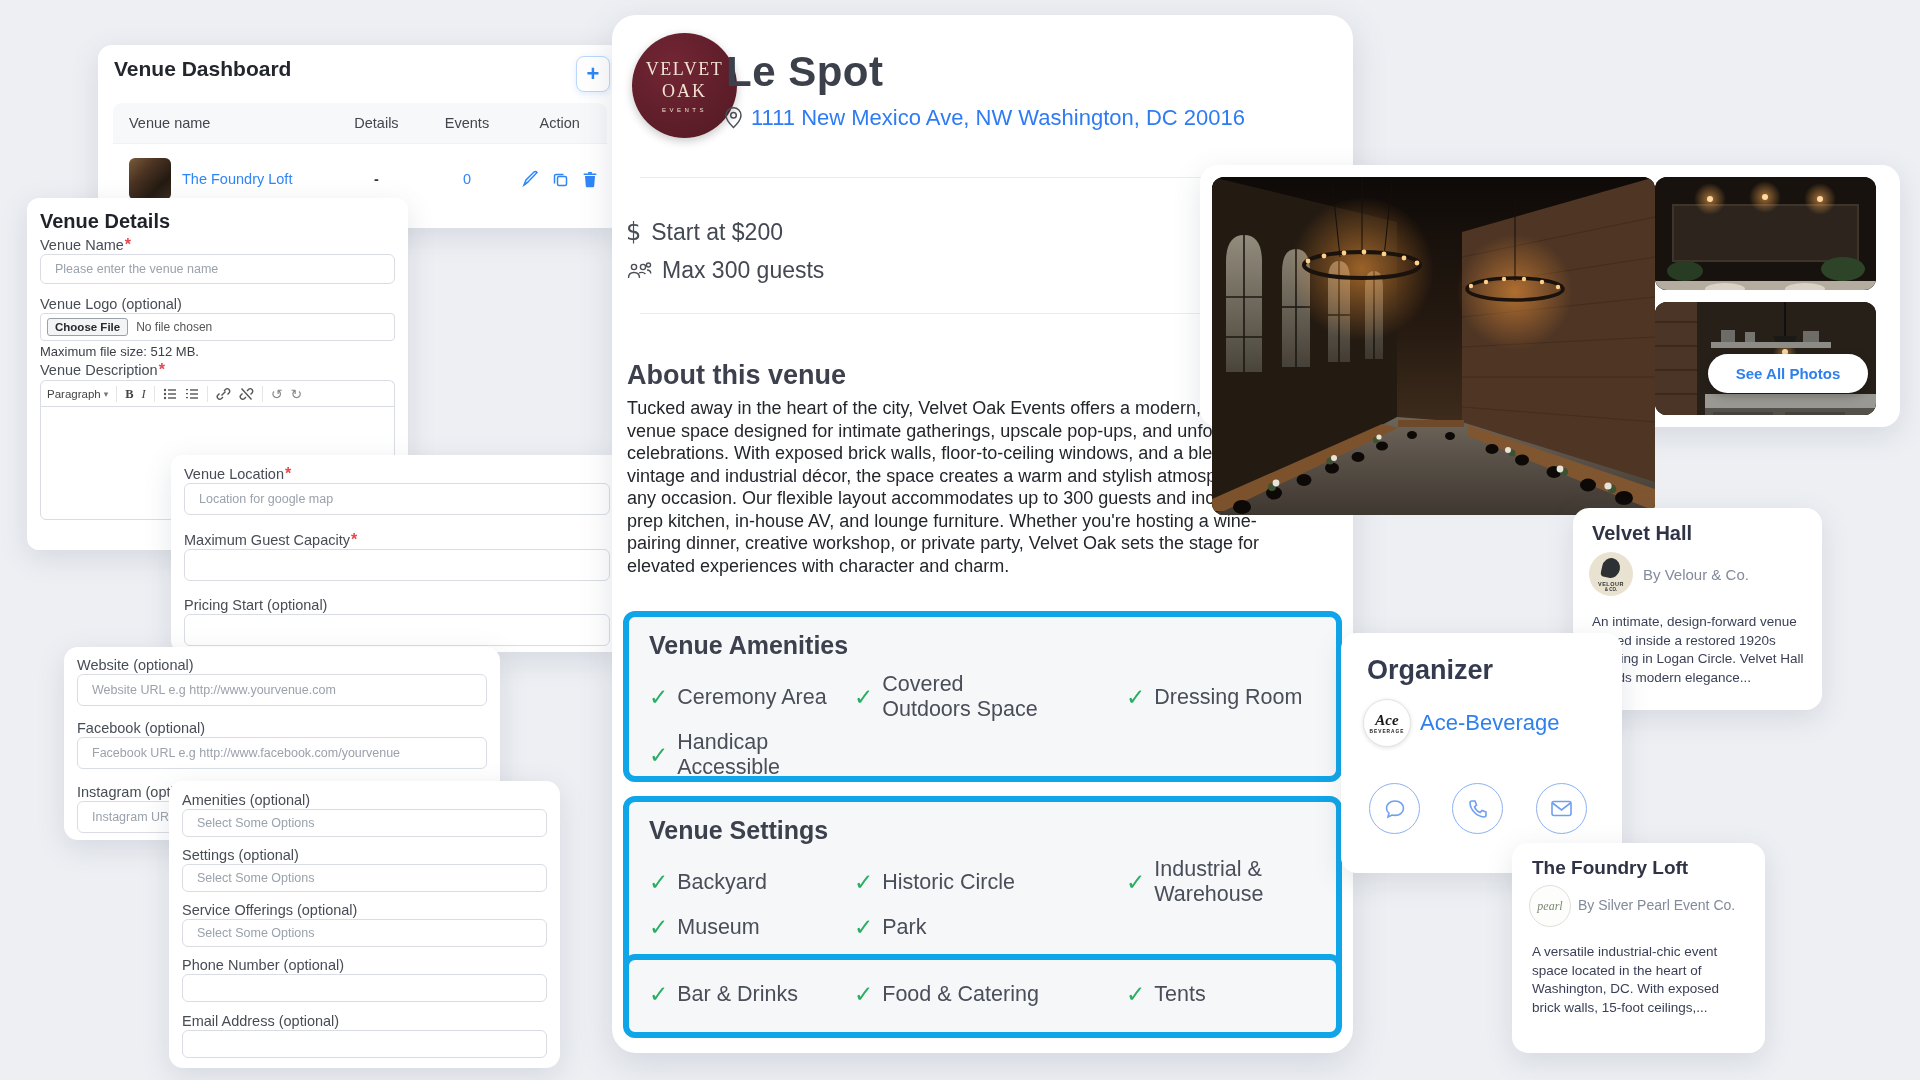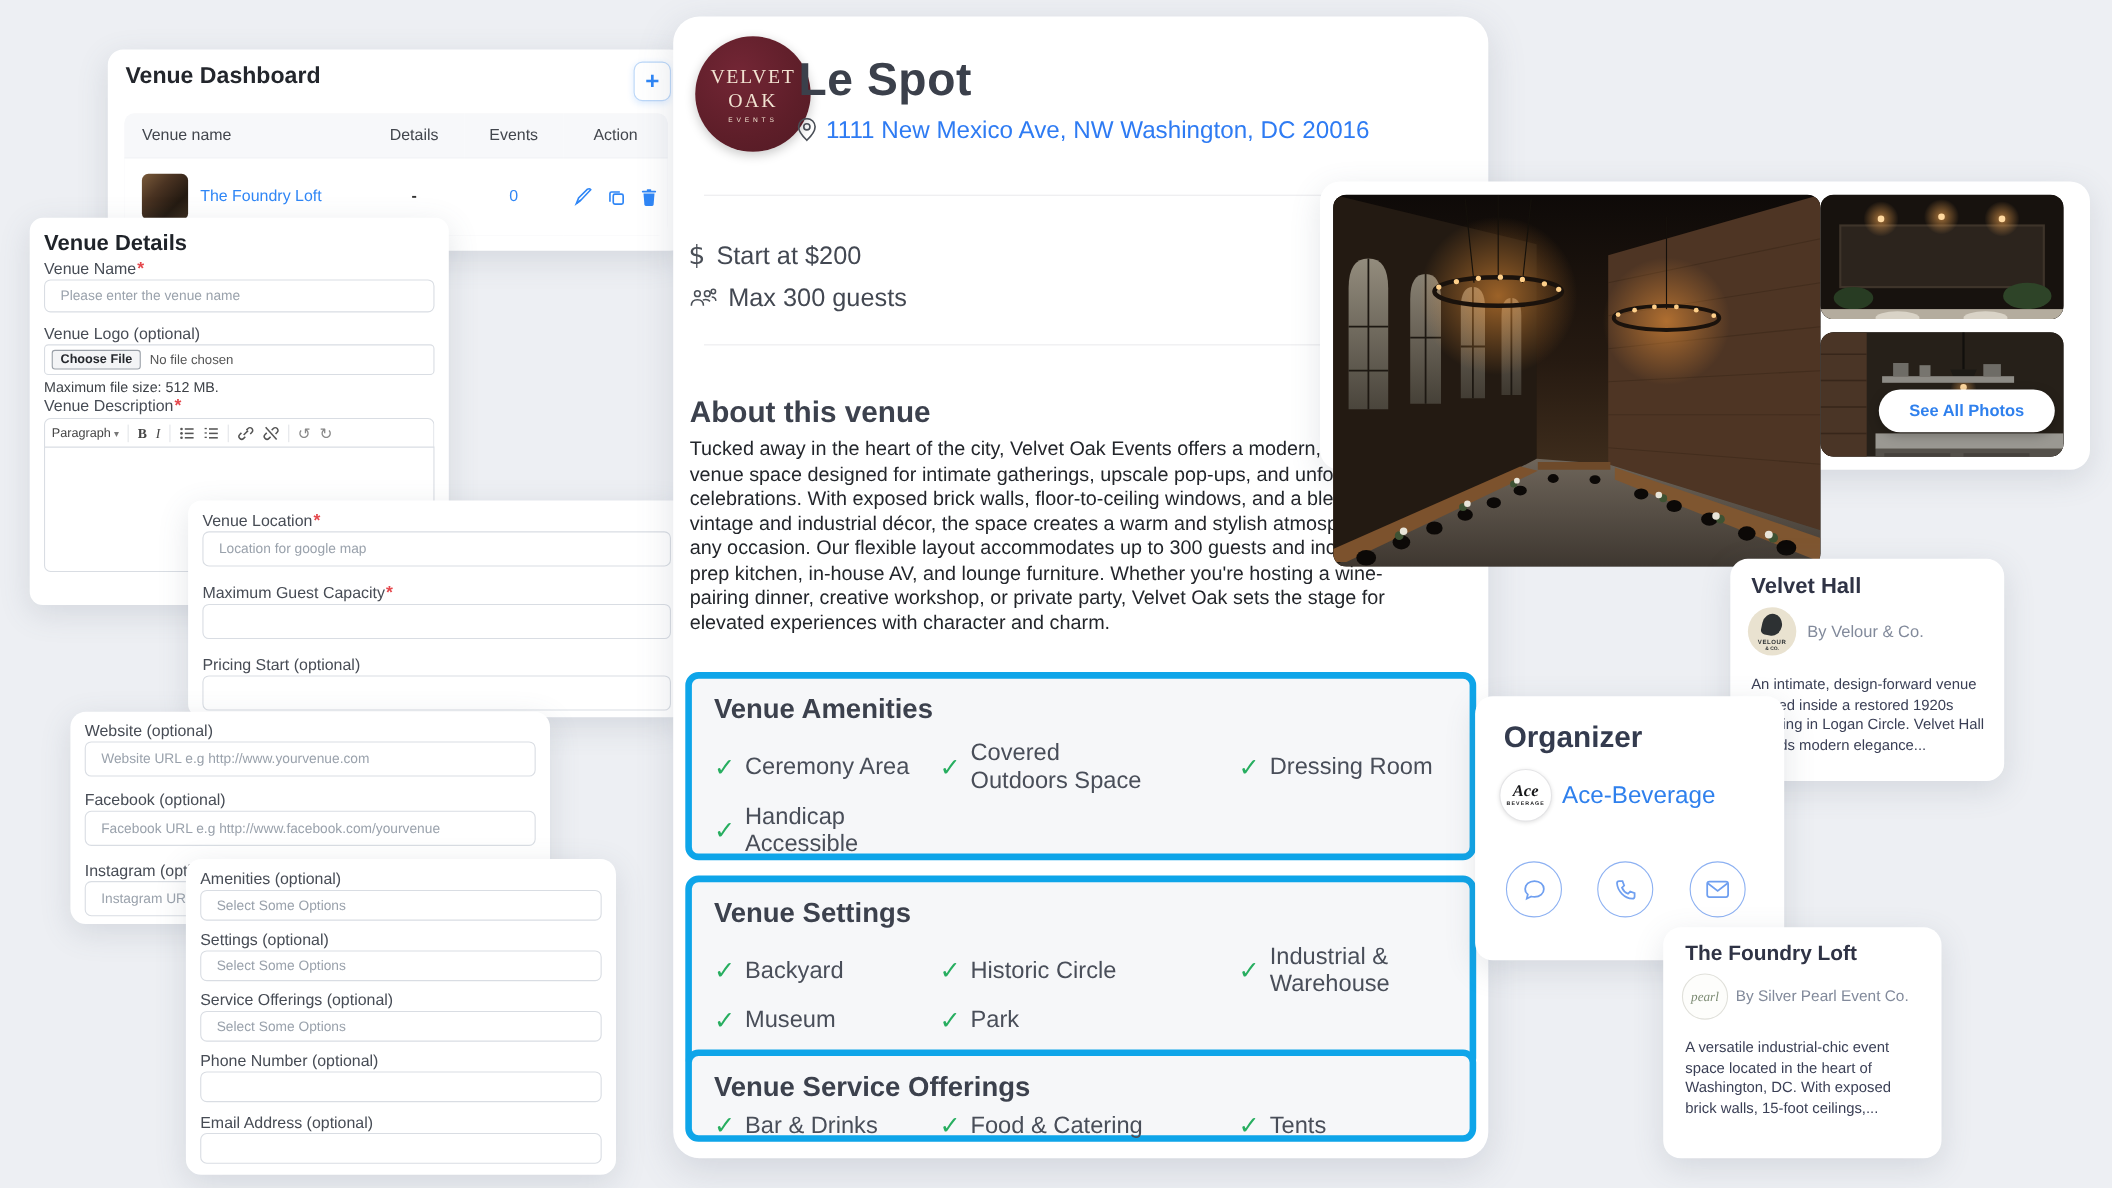--- a/index.html
+++ b/index.html
@@ -351,21 +351,20 @@
             <span class="t nw">Museum</span>
           </div>
         <div class="chk">
             <span class="tick">✓</span>
             <span class="t nw">Park</span>
           </div>
       </div>
     </div>
 
     <div class="secbox" style="top:939px;height:84px;">
-      <div class="sechead">Venue Service Offerings</div>
       <div class="chkgrid" style="margin-top:8px;">
         <div class="chk">
             <span class="tick">✓</span>
             <span class="t nw">Bar &amp; Drinks</span>
           </div>
         <div class="chk">
             <span class="tick">✓</span>
             <span class="t nw">Food &amp; Catering</span>
           </div>
         <div class="chk">

